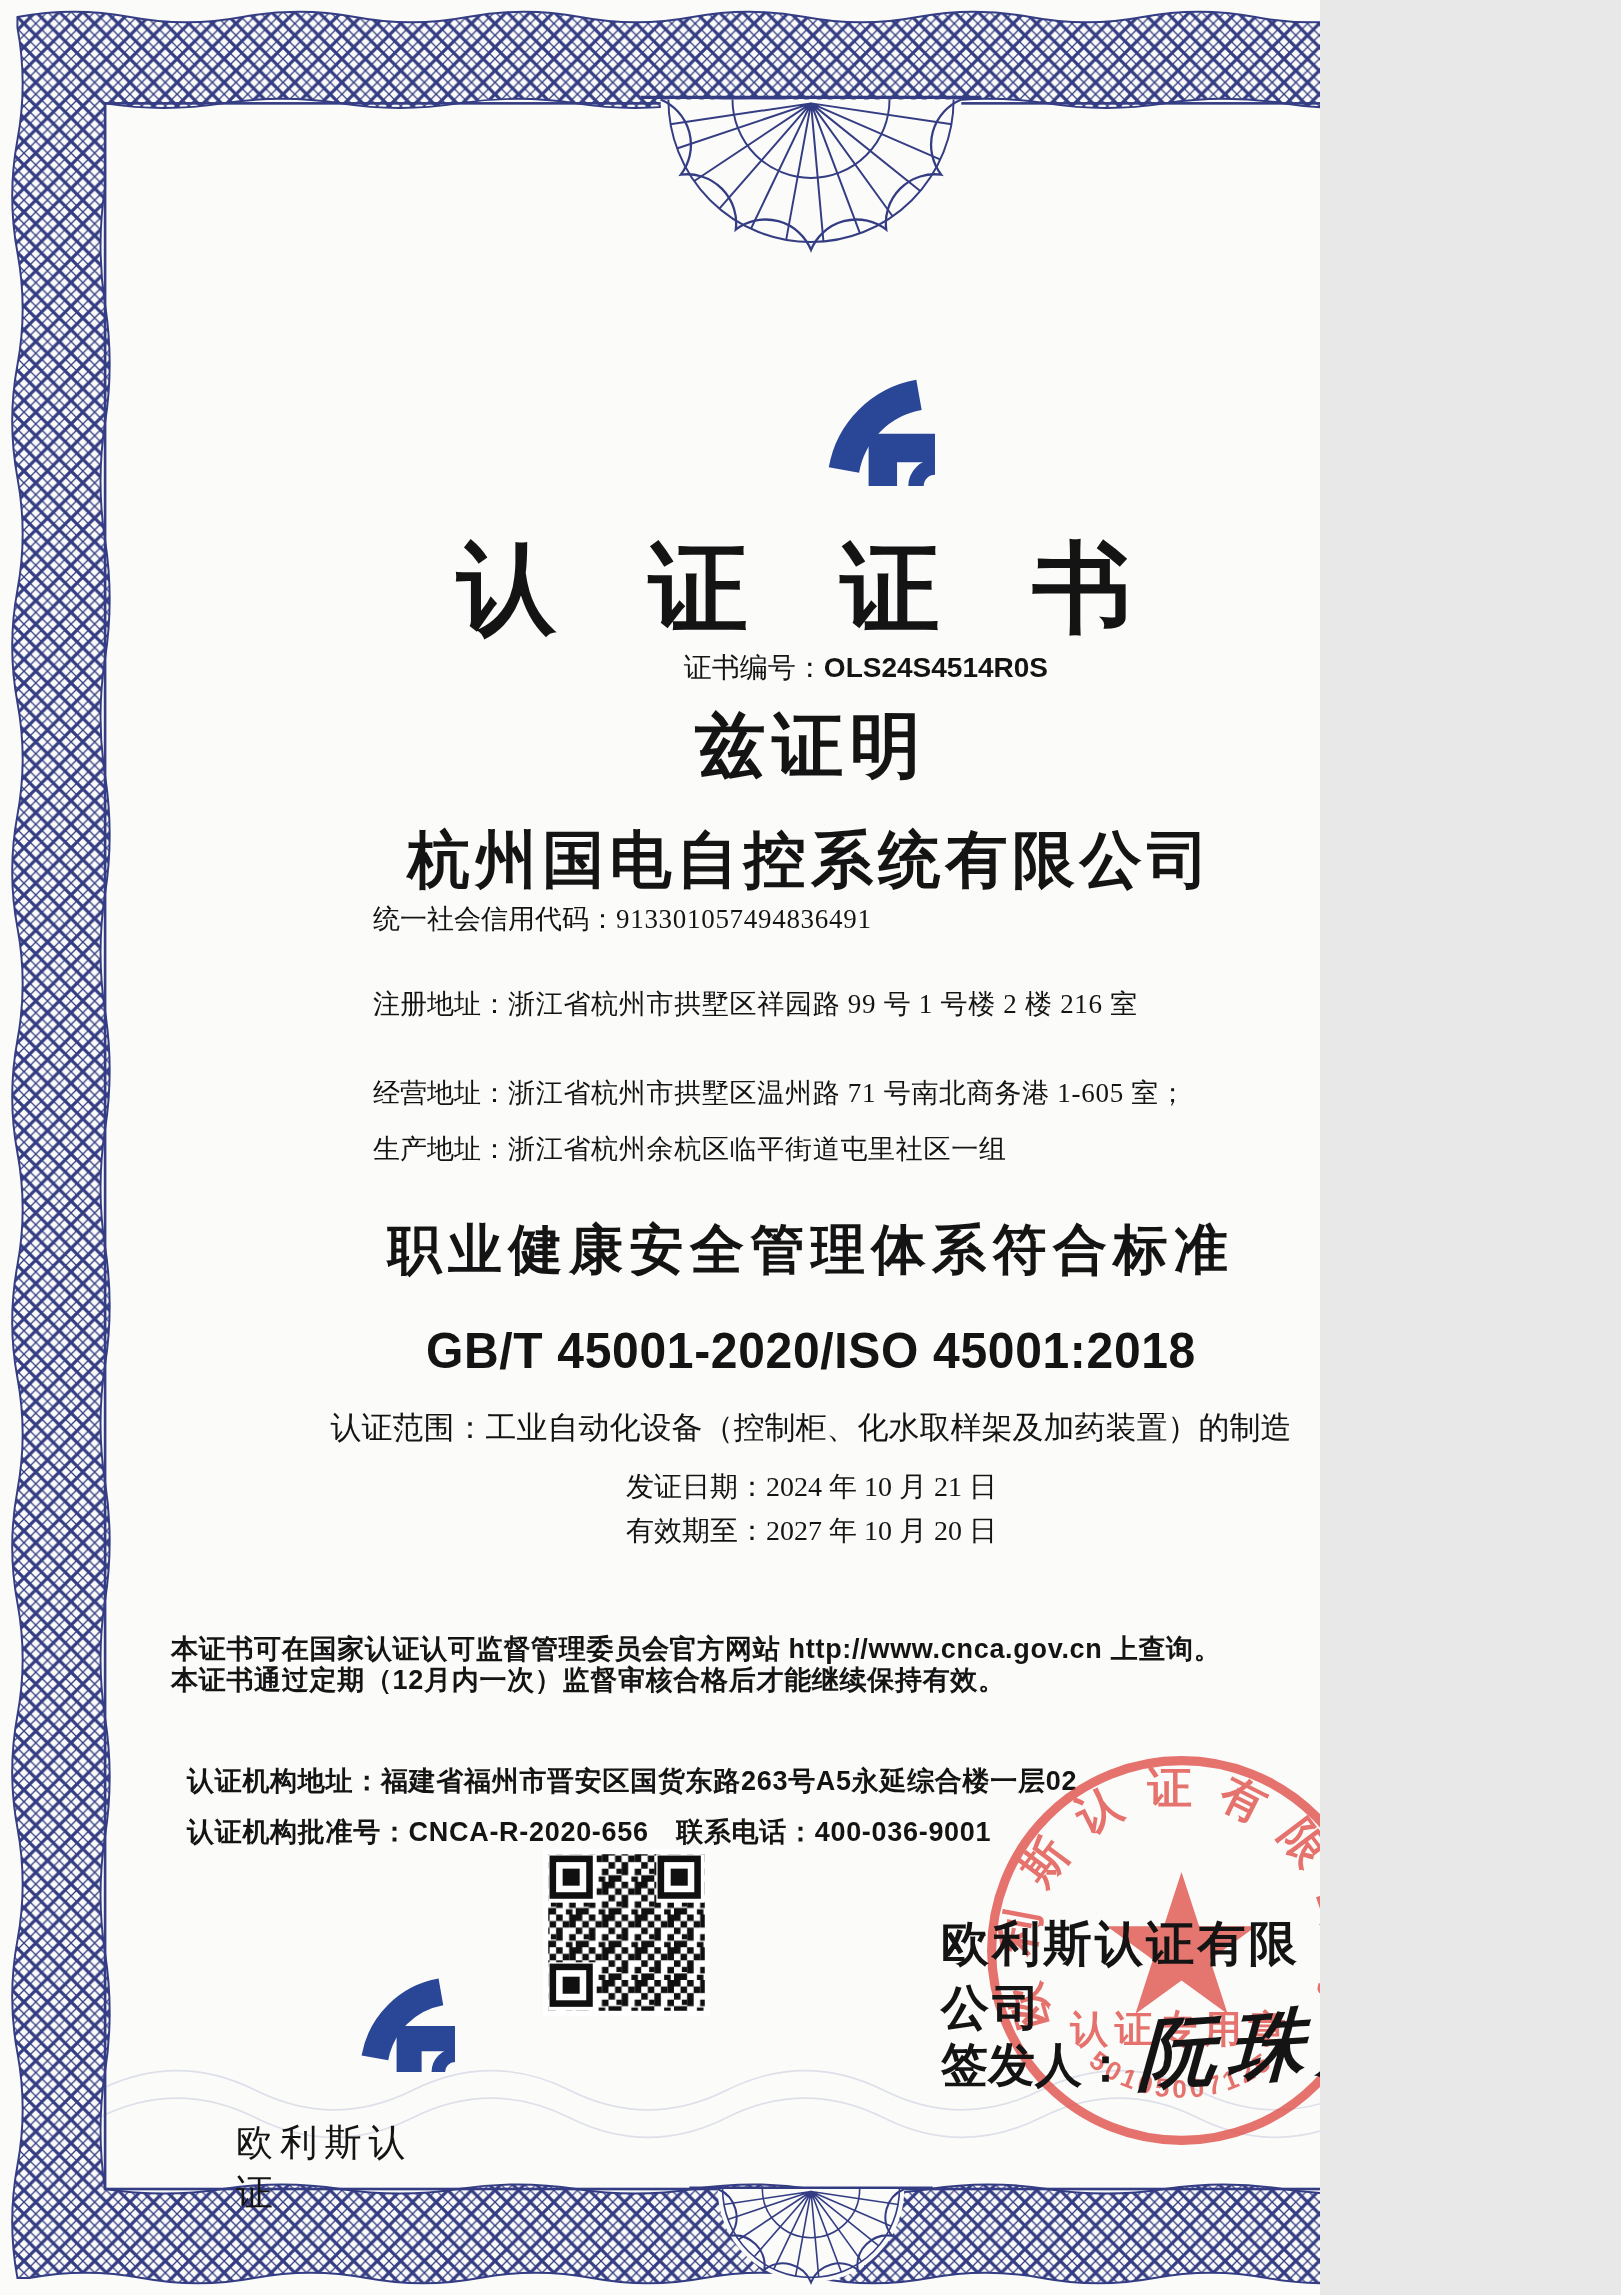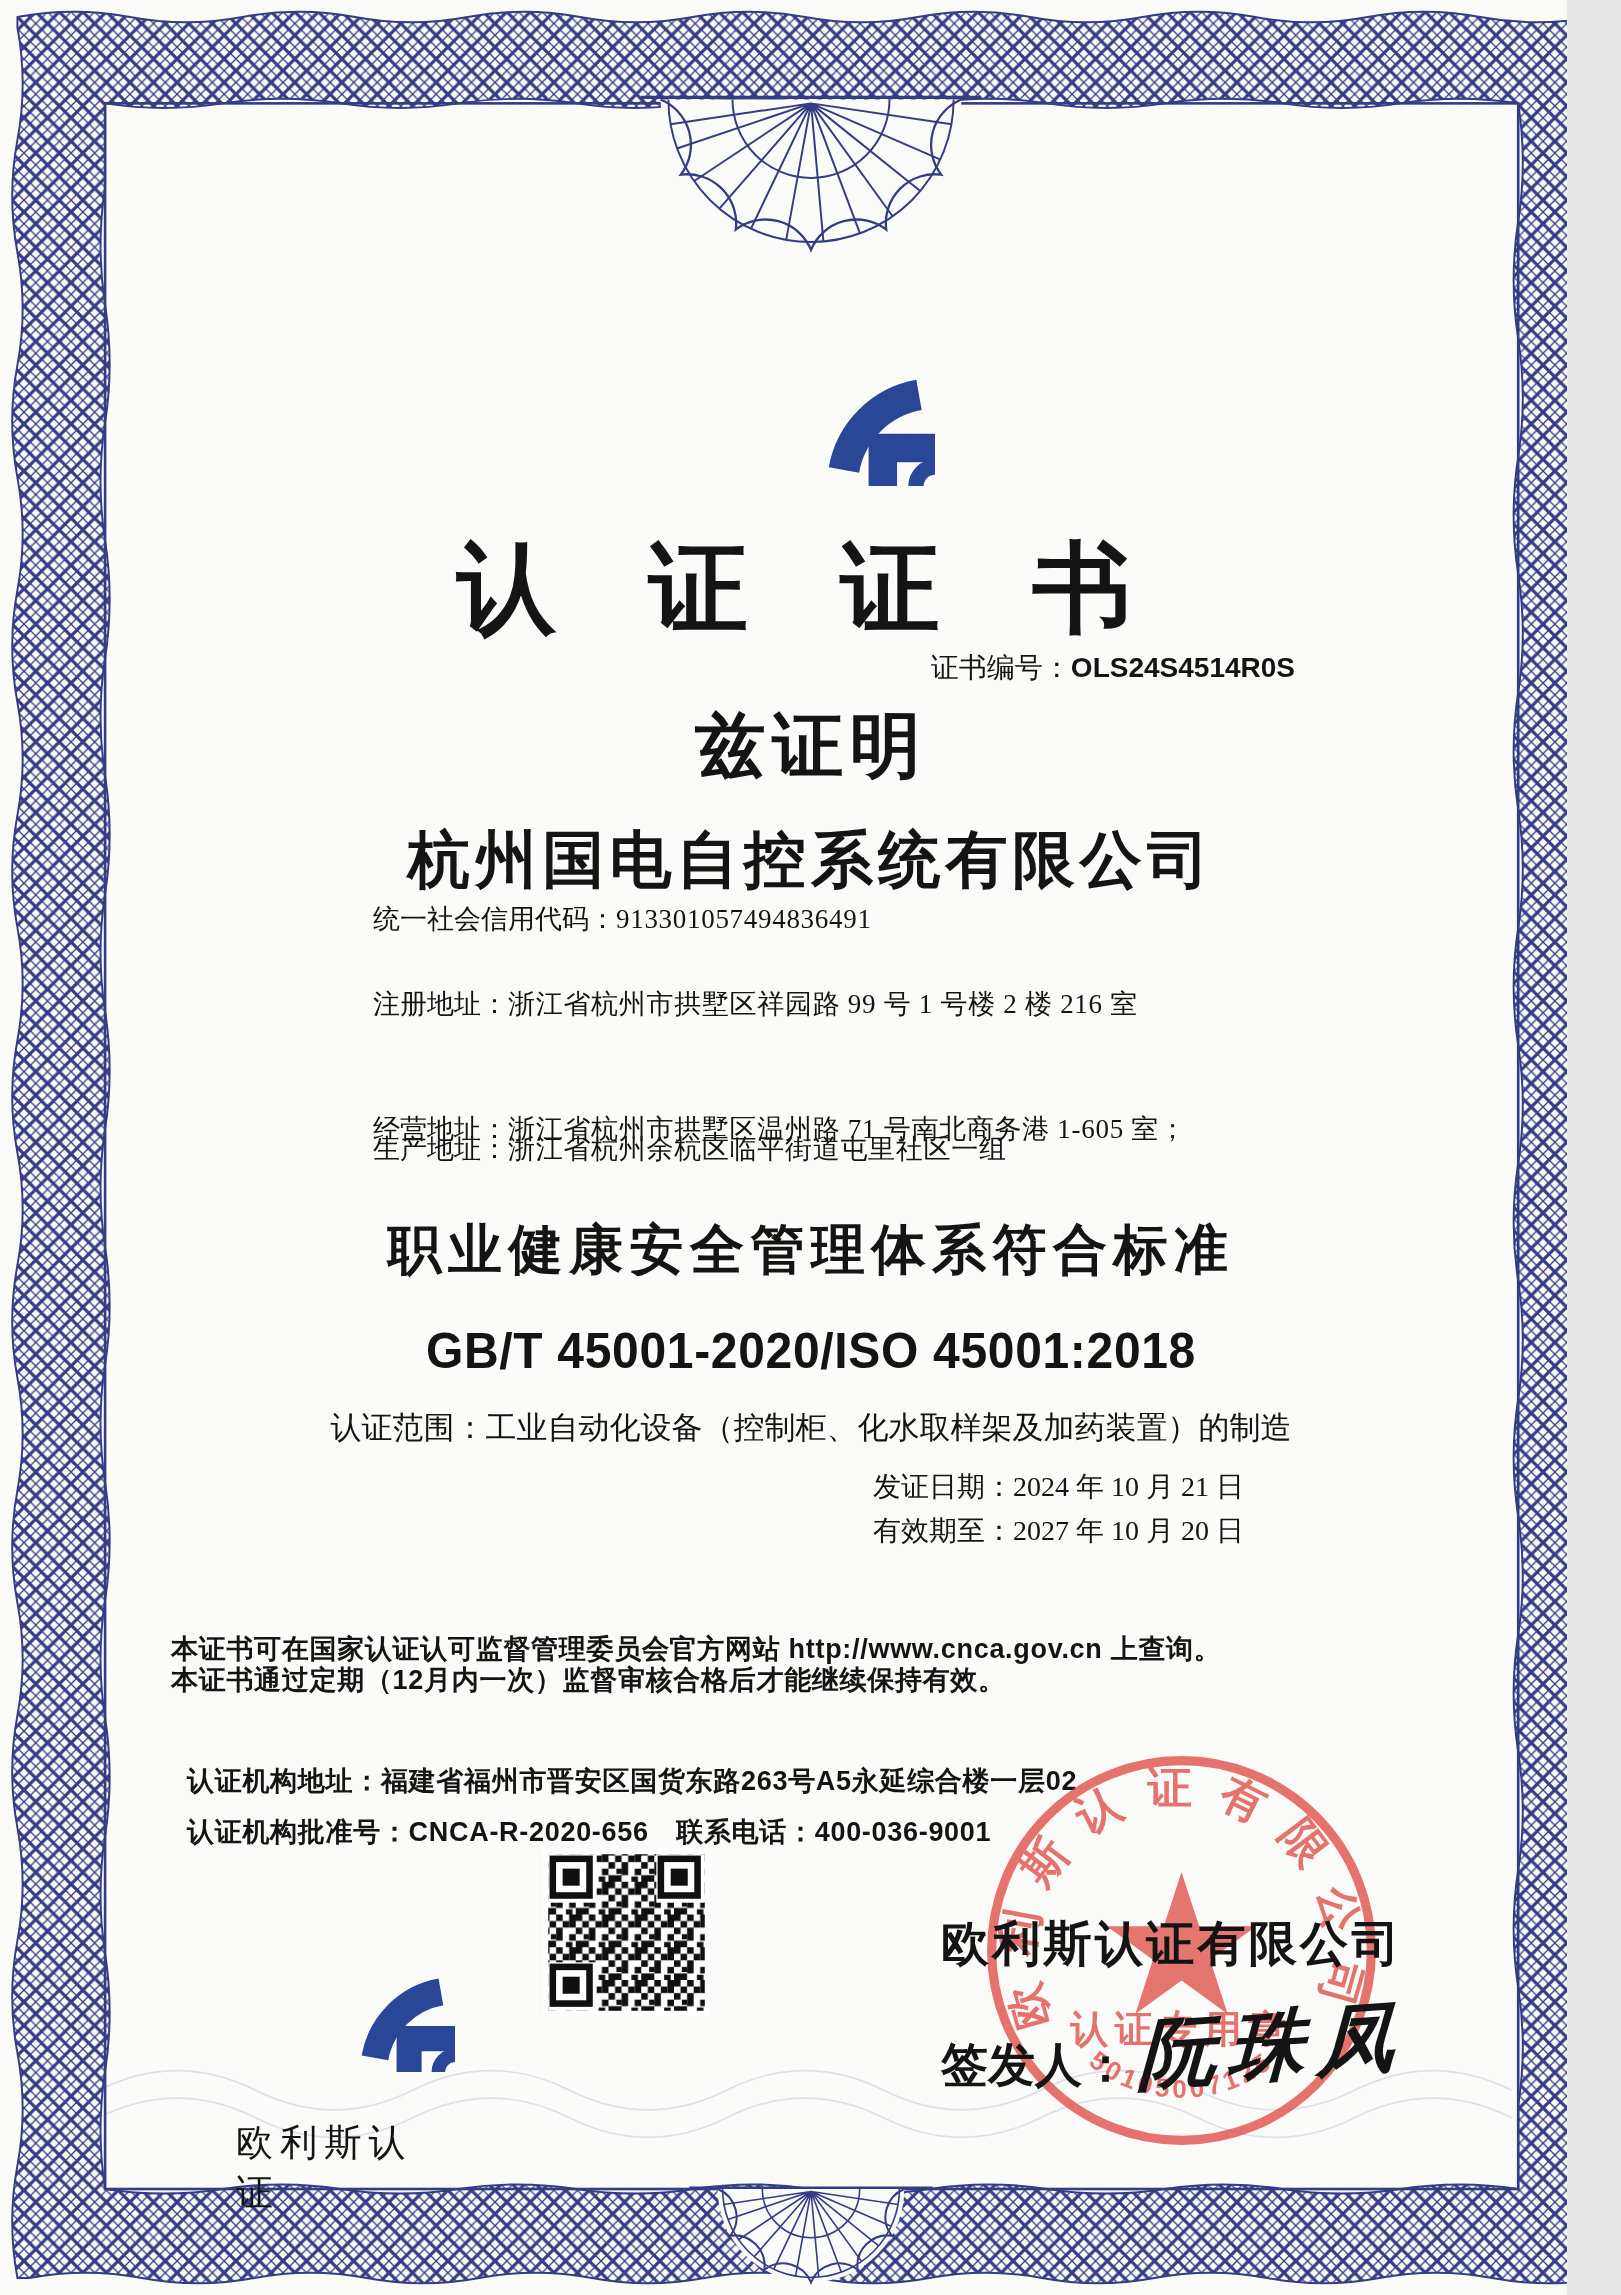--- a/index.html
+++ b/index.html
@@ -1,18 +1,18 @@
 <!DOCTYPE html>
 <html style="font-size:10.5px"><head>
 <meta charset="utf-8">
 <style>
   html,body{margin:0;padding:0;background:#e8e8e8;}
   .page{
     position:relative;
-    width:1567px;height:2295px;
+    width:1320px;height:2295px;
     background:#fbfbf9;
     background-image:radial-gradient(rgba(110,110,135,.05) 0.7px, transparent 0.9px);
     background-size:17px 17px;
     overflow:hidden;
     font-family:"Liberation Serif","DejaVu Serif",serif;
     color:#141414;
   }
   .abs{position:absolute;}
   .song{font-family:"Liberation Serif","DejaVu Serif",serif;}
   .hei{font-family:"Liberation Sans","DejaVu Sans",sans-serif;font-weight:bold;}
@@ -24,21 +24,21 @@
   .top-logo{left:686px;top:237px;color:#2a4697;}
   .footer-logo{left:236px;top:1853px;color:#2a4697;}
 
   .title{top:535px;font-size:99px;font-weight:bold;letter-spacing:34px;line-height:1.1;}
   .certno{top:649px;right:272px;font-size:28px;}
   .certno .val{font-family:"Liberation Sans","DejaVu Sans",sans-serif;font-weight:bold;}
   .declare{top:699px;font-size:71px;font-weight:bold;letter-spacing:6.5px;}
   .company{top:818px;font-size:62px;letter-spacing:5.2px;}
 
   .fieldline{left:373px;font-size:27px;line-height:1;}
-  .f0{top:906px;} .f1{top:991px;} .f2{top:1080px;margin-top:36px;} .f3{top:1136px;}
+  .f0{top:906px;} .f1{top:991px;} .f2{top:1080px;} .f3{top:1136px;}
   .fieldline .val{letter-spacing:0.7px;}
 
   .stdtitle{top:1214px;font-size:54px;letter-spacing:6.5px;}
   .stdcode{top:1322px;font-size:50px;letter-spacing:0.7px;transform:scaleX(.96);transform-origin:center;}
   .scope{top:1407px;font-size:31px;}
 
   .dates{top:1465px;right:323px;text-align:left;font-size:28px;line-height:44px;}
 
   .notice{left:171px;font-size:27px;letter-spacing:0.7px;}
   .n0{top:1611px;} .n1{top:1662px;} .n2{top:1631px;}

